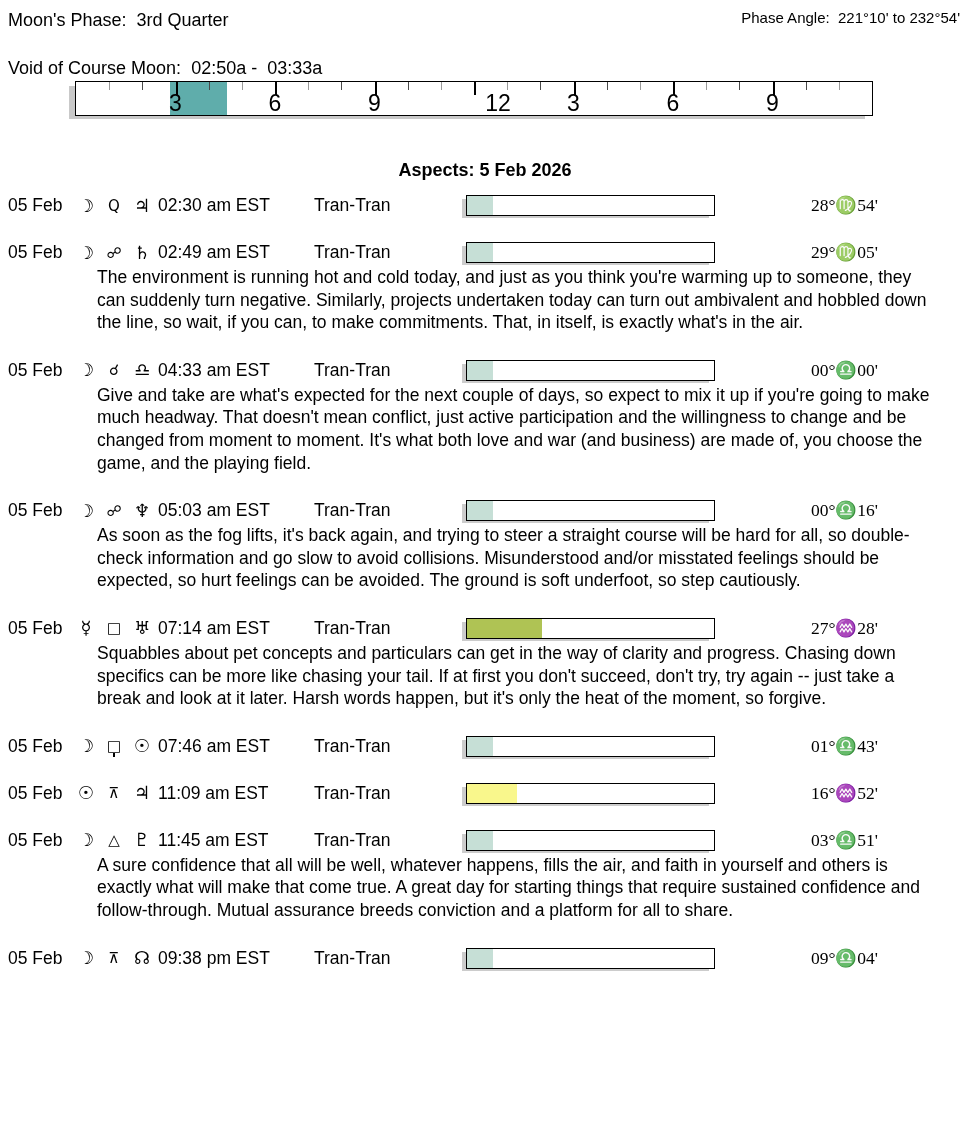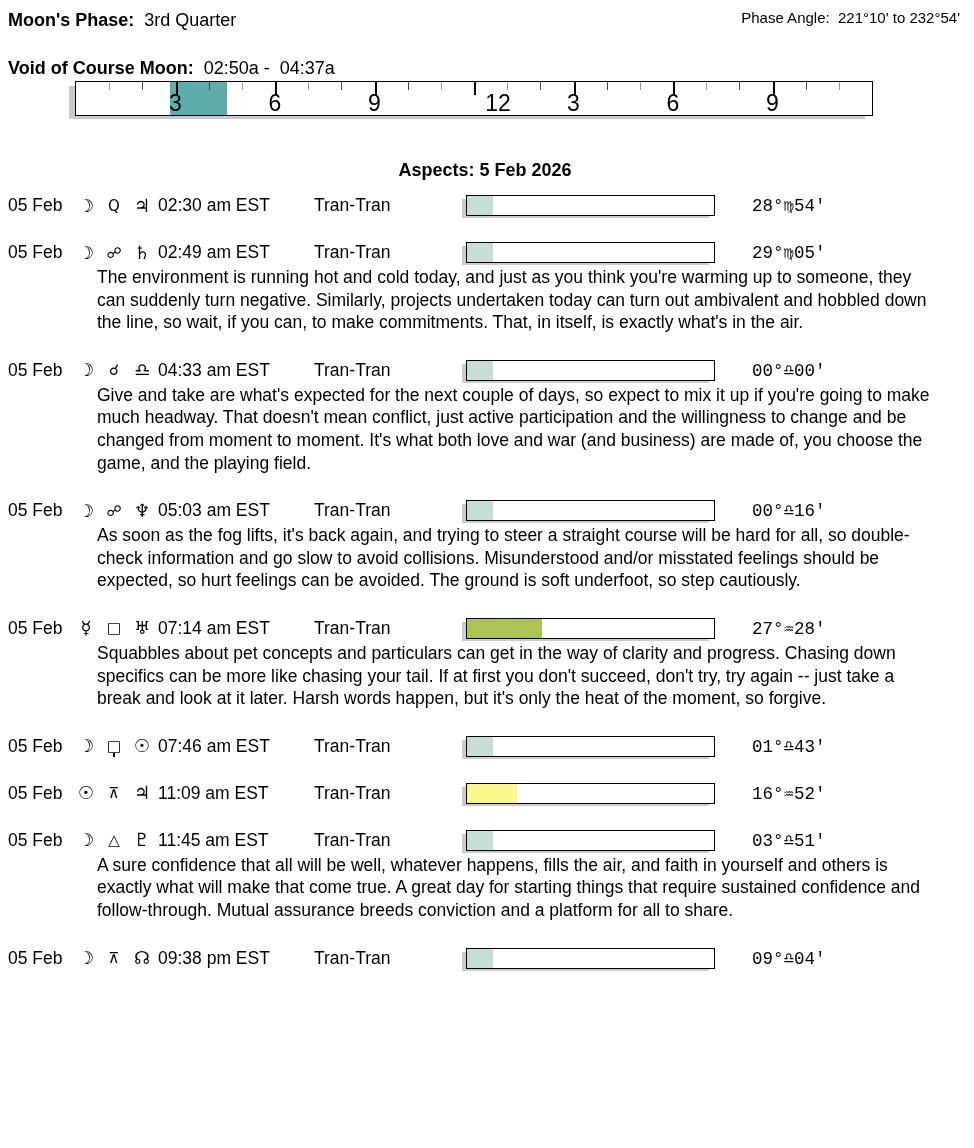--- a/index.html
+++ b/index.html
@@ -2,21 +2,21 @@
 <html><head>
 <meta charset="utf-8">
 <style>
   html,body{margin:0;padding:0;background:#fff;color:#000;}
   body{width:974px;height:1148px;overflow:hidden;
        font-family:"Liberation Sans","DejaVu Sans",sans-serif;}
   .page{position:relative;padding:10px 12px 4px 8px;box-sizing:border-box;width:974px;}
 
   
   .hline{font-size:18px;margin:0 0 27px 0;white-space:nowrap;}
-  .hline .lbl{font-weight:bold;margin-top:13px;}
+  .hline .lbl{font-weight:normal;margin-top:13px;}
   .hline .val{font-weight:normal;}
   .phase-angle{position:absolute;top:9px;right:14px;font-size:15px;font-weight:normal;}
   .void-line{margin-bottom:2px;}
   .pre{white-space:pre;}
 
   
   .ruler{position:relative;margin-left:67px;width:796px;height:33px;
          border:1px solid #000;background:#fff;
          box-shadow:-7px 4px 0 -1px #c9c9c9;margin-bottom:44px;}
   .ruler-highlight{position:absolute;top:0;bottom:0;}
@@ -35,40 +35,40 @@
               font-family:"DejaVu Sans",sans-serif;}
   .col-glyphs .glyph{display:inline-block;width:28px;text-align:center;font-size:18px;line-height:20px;}
   .col-glyphs .glyph.asp{font-size:15px;}
   .asp-sesqui{position:relative;}
   .asp-sesqui::after{content:"";position:absolute;left:13px;bottom:-1px;width:2px;height:4px;background:#000;}
   .col-time{width:156px;flex:none;}
   .col-type{width:152px;flex:none;}
   .col-bar{width:247px;height:19px;flex:none;border:1px solid #000;background:#fff;
            box-shadow:-5px 3px 0 -1px #ccc;position:relative;overflow:hidden;}
   .bar-fill{display:block;height:100%;}
-  .col-value{margin-left:37px;white-space:nowrap;font-family:Liberation Mono, monospace;}
+  .col-value{margin-left:96px;white-space:nowrap;font-family:Liberation Serif, serif;}
   .aspect-text{margin:3px 0 0 89px;width:845px;font-size:17.5px;line-height:22.6px;}
 </style>
 </head>
 <body>
 
 <div class="page">
 
   <div class="phase-angle"><span>Phase Angle:</span>&nbsp; <span>221°10' to 232°54'</span></div>
 
   <div class="hline">
     <span class="lbl">Moon's Phase:</span>&nbsp;
     <span class="val">3rd Quarter</span>
   </div>
 
 
 
   <div class="hline void-line">
     <span class="lbl">Void of Course Moon:</span>&nbsp;
-    <span class="val pre">02:50a -  04:37a</span>
+    <span class="val pre">02:50a -  03:33a</span>
   </div>
 
   <div class="ruler" id="ruler">
     <div class="ruler-highlight" id="ruler-highlight" style="left: 11.8042%; width: 7.15417%; background: rgb(95, 173, 171);"></div>
   <div class="rtick short" style="background: rgb(154, 154, 154); left: 4.16667%;"></div>
       <div class="rtick short" style="background: rgb(74, 74, 74); left: 8.33333%;"></div>
       <div class="rtick tall" style="left: 12.5%;"></div>
       <div class="rtick short" style="background: rgb(74, 74, 74); left: 16.6667%;"></div>
       <div class="rtick short" style="background: rgb(154, 154, 154); left: 20.8333%;"></div>
       <div class="rtick tall" style="left: 25%;"></div>

